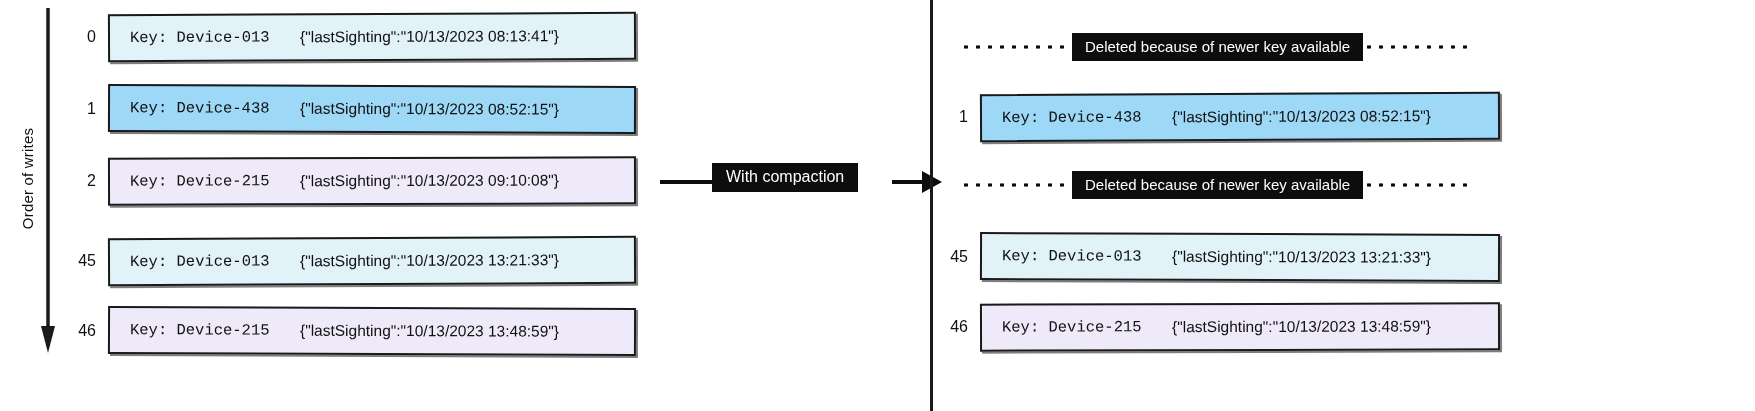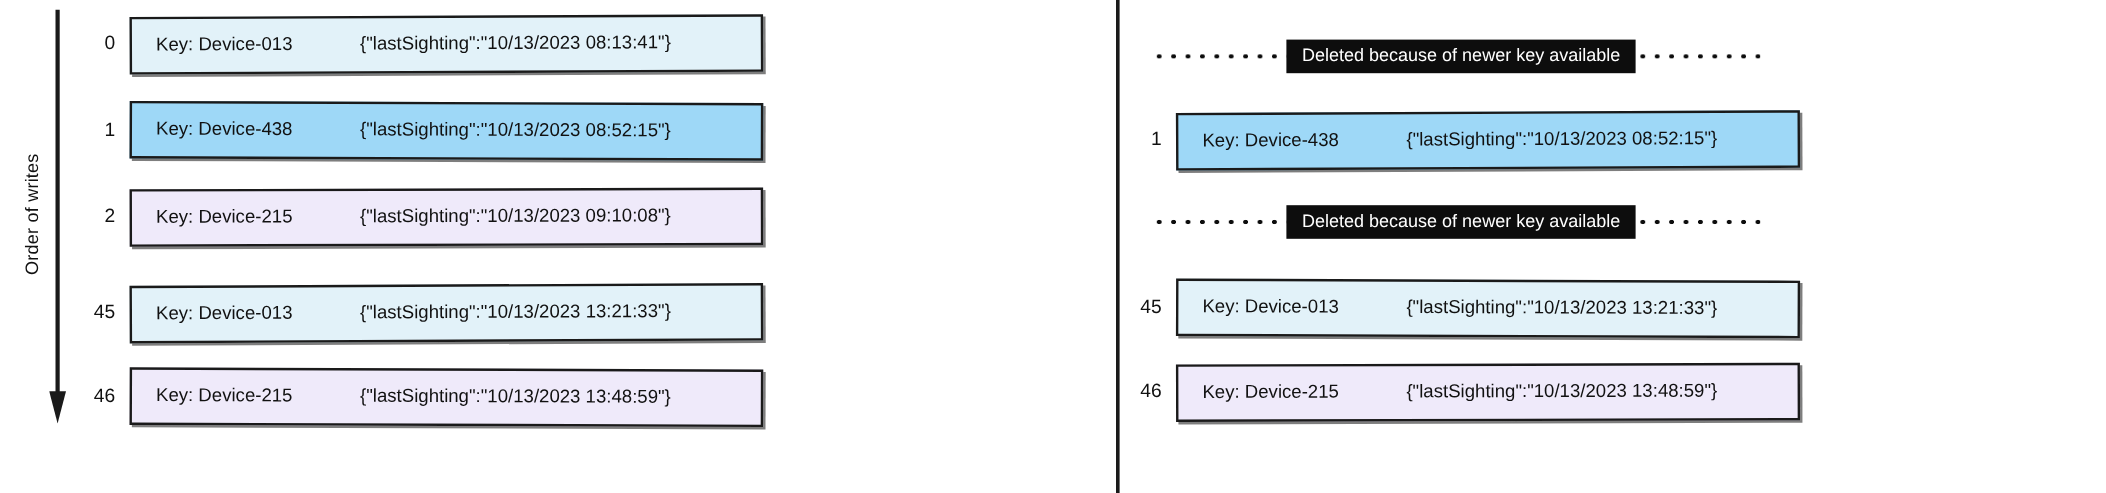--- a/index.html
+++ b/index.html
@@ -80,20 +80,21 @@
     left: -3px; top: 2px;
     width: 4px; height: calc(100% - 4px);
     background: transparent;
   }
   .rec-key {
     position: absolute;
     left: 20px;
     font-size: 15.5px;
     color: #111;
     white-space: nowrap;
+    font-family: Liberation Mono, monospace;
   }
   .rec-val {
     position: absolute;
     left: 190px;
     font-size: 15.5px;
     color: #111;
     white-space: nowrap;
   }
 
   
@@ -246,20 +247,26 @@
     <div class="row" style="top: 302px;">
       <div class="row-index">46</div>
       <div class="record skew-b" style="background: rgb(239, 234, 250);">
         <span class="rec-key">Key: Device-215</span>
         <span class="rec-val">{"lastSighting":"10/13/2023 13:48:59"}</span>
       </div>
     </div>
 
   </div>
 
+  <div id="center-arrow-group">
+    <div id="center-line"></div>
+    <div id="center-label">With compaction</div>
+    <div id="center-line-2"></div>
+    <div id="center-arrowhead"></div>
+  </div>
 
   <div id="panel-divider"></div>
 
   <div id="right-panel">
 
     <div class="deleted-banner" style="top: 32px; left: 58px;">
       <div class="dots-left"></div>
       <div class="deleted-label">Deleted because of newer key available</div>
       <div class="dots-right"></div>
     </div>

